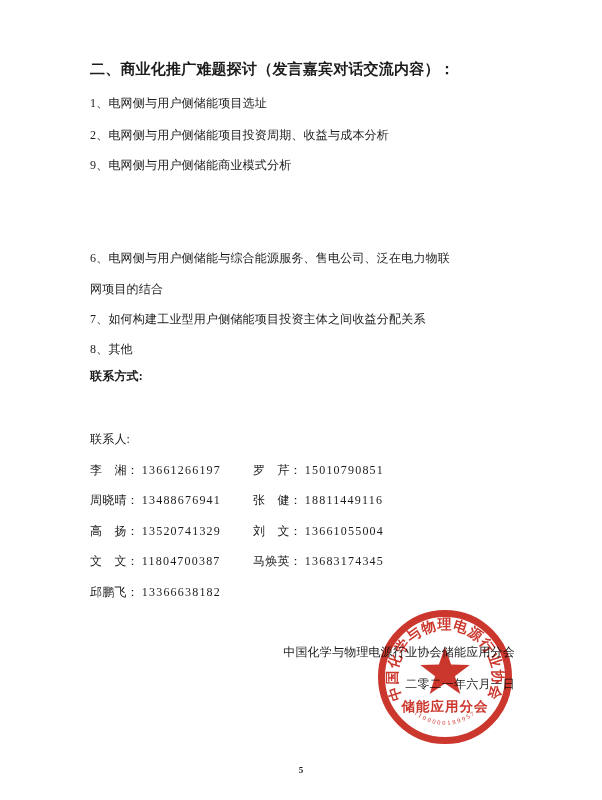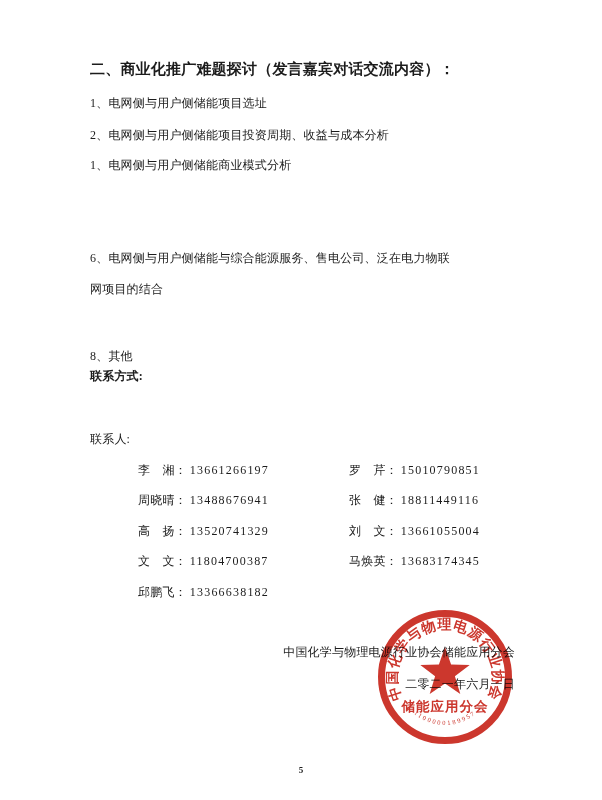--- a/index.html
+++ b/index.html
@@ -16,21 +16,21 @@
     position: absolute;
     left: 90px;
     font-size: 12px;
     line-height: 20px;
     white-space: nowrap;
     letter-spacing: 0.2px;
   }
   .bold { font-weight: bold; }
   .heading { font-size: 15px; }
   .right-align { left: auto; right: 87px; }
-  .contact-cell { display: inline-block; min-width: 163px; margin-left: 48px; }
+  .contact-cell { display: inline-block; min-width: 163px; }
   .cphone { letter-spacing: 1.2px; padding-left: 3px; }
   .pagenum {
     position: absolute; left: 0; right: 0; top: 765px;
     text-align: center;
     font-size: 9px; font-weight: bold;
   }
   .seal {
     position: absolute;
     left: 370px; top: 602px;
     width: 150px; height: 150px;
@@ -44,24 +44,25 @@
 </style>
 </head>
 <body>
 
 <div class="page">
 
   <div class="line bold heading" style="top:59px">二、商业化推广难题探讨（发言嘉宾对话交流内容）：</div>
 
   <div class="line" style="top:93px">1、电网侧与用户侧储能项目选址</div>
   <div class="line" style="top:125px">2、电网侧与用户侧储能项目投资周期、收益与成本分析</div>
-  <div class="line" style="top:155px">1、电网侧与用户侧储能商业模式分析</div>
+  <div class="line" style="top:155px">9、电网侧与用户侧储能商业模式分析</div>
   <div class="line" style="top:248px">6、电网侧与用户侧储能与综合能源服务、售电公司、泛在电力物联</div>
   <div class="line" style="top:279px">网项目的结合</div>
-  <div class="line" style="top:346px">8、其他</div>
+  <div class="line" style="top:309px">7、如何构建工业型用户侧储能项目投资主体之间收益分配关系</div>
+  <div class="line" style="top:339px">8、其他</div>
 
   <div class="line bold" style="top:366px">联系方式:</div>
 
 
   <div class="line" style="top:429px">联系人:</div>
 
   <div class="line" style="top:460px">
     <span class="contact-cell"><span>李　湘</span><span>：</span><span class="cphone">13661266197</span></span><span class="contact-cell"><span>罗　芹</span><span>：</span><span class="cphone">15010790851</span></span>
   </div>
 

